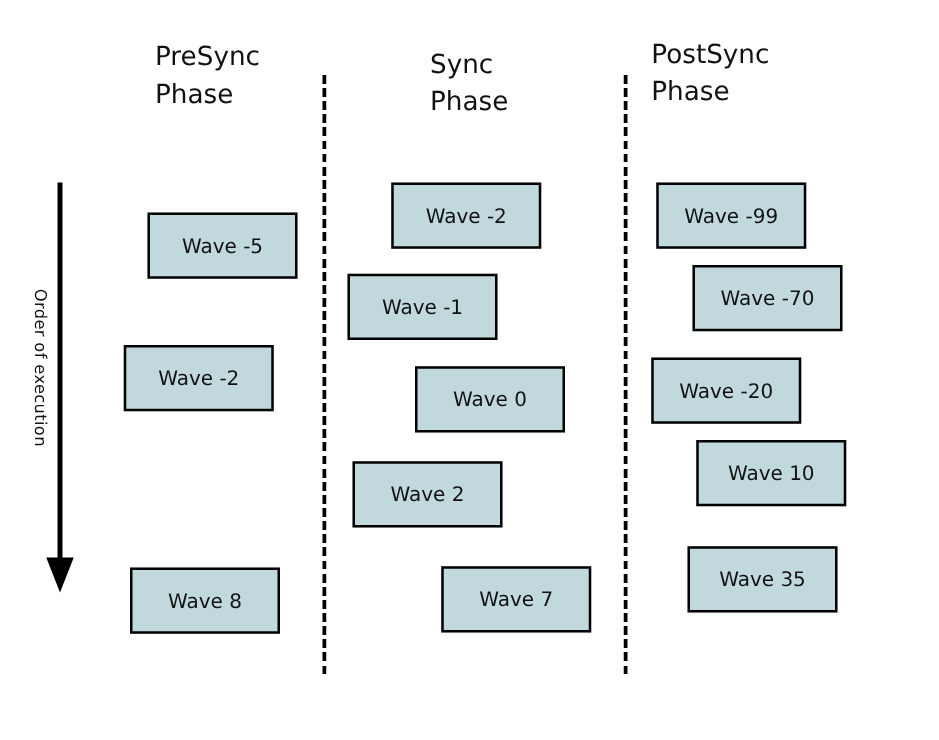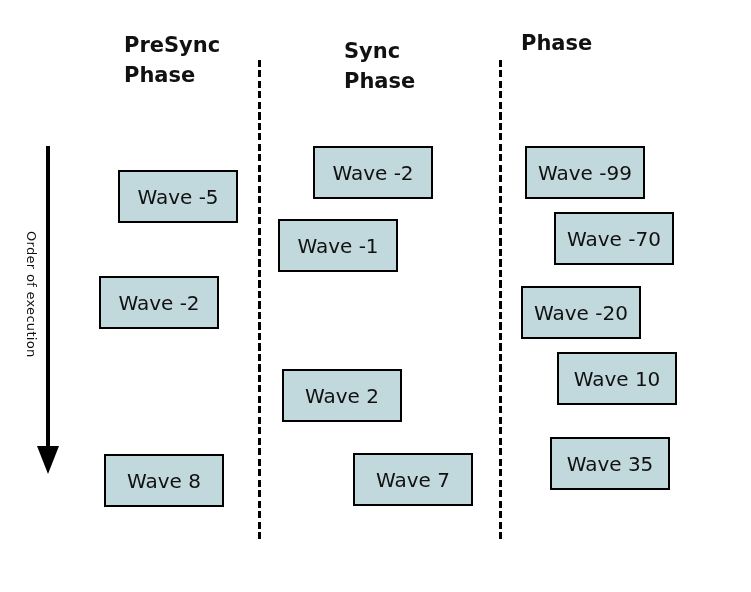--- a/index.html
+++ b/index.html
@@ -14,21 +14,20 @@
     height: 592px;
     background: var(--background, #ffffff);
     overflow: hidden;
   }
   .phase-title {
     position: absolute;
     font-size: 21px;
     line-height: 30px;
     color: var(--text, #111111);
     white-space: nowrap;
-    font-weight: bold;
   }
   .separator {
     position: absolute;
     top: 60px;
     width: 3px;
     height: 482px;
     background: repeating-linear-gradient(
       to bottom,
       var(--line, #000000) 0px,
       var(--line, #000000) 7px,
@@ -39,21 +38,21 @@
   .wave {
     position: absolute;
     width: 120px;
     height: 53px;
     box-sizing: border-box;
     background: var(--box-fill, #c1d8dd);
     border: 2.5px solid var(--box-border, #000000);
     display: flex;
     align-items: center;
     justify-content: center;
-    font-size: 20px;
+    font-size: 16px;
     color: var(--text, #111111);
     white-space: nowrap;
   }
   .arrow-shaft {
     position: absolute;
     left: 46px;
     top: 146px;
     width: 4px;
     height: 302px;
     background: var(--line, #000000);
@@ -86,36 +85,38 @@
 
   <div class="phase-title" style="left:124px; top:30px">
     <div>PreSync</div>
     <div>Phase</div>
   </div>
   <div class="phase-title" style="left:344px; top:36px">
     <div>Sync</div>
     <div>Phase</div>
   </div>
   <div class="phase-title" style="left:521px; top:28px">
+    <div>PostSync</div>
     <div>Phase</div>
   </div>
 
   <div class="separator" style="left:257.5px"></div>
   <div class="separator" style="left:498.5px"></div>
 
   <div class="arrow-shaft"></div>
   <div class="arrow-head"></div>
   <div class="order-label">Order of execution</div>
 
   <div class="wave" style="left:118px; top:170px">Wave -5</div>
   <div class="wave" style="left:99px; top:276px">Wave -2</div>
   <div class="wave" style="left:104px; top:454px">Wave 8</div>
 
   <div class="wave" style="left:313px; top:146px">Wave -2</div>
   <div class="wave" style="left:278px; top:219px">Wave -1</div>
+  <div class="wave" style="left:332px; top:293px">Wave 0</div>
   <div class="wave" style="left:282px; top:369px">Wave 2</div>
   <div class="wave" style="left:353px; top:453px">Wave 7</div>
 
   <div class="wave" style="left:525px; top:146px">Wave -99</div>
   <div class="wave" style="left:554px; top:212px">Wave -70</div>
   <div class="wave" style="left:521px; top:286px">Wave -20</div>
   <div class="wave" style="left:557px; top:352px">Wave 10</div>
   <div class="wave" style="left:550px; top:437px">Wave 35</div>
 
 </div>

